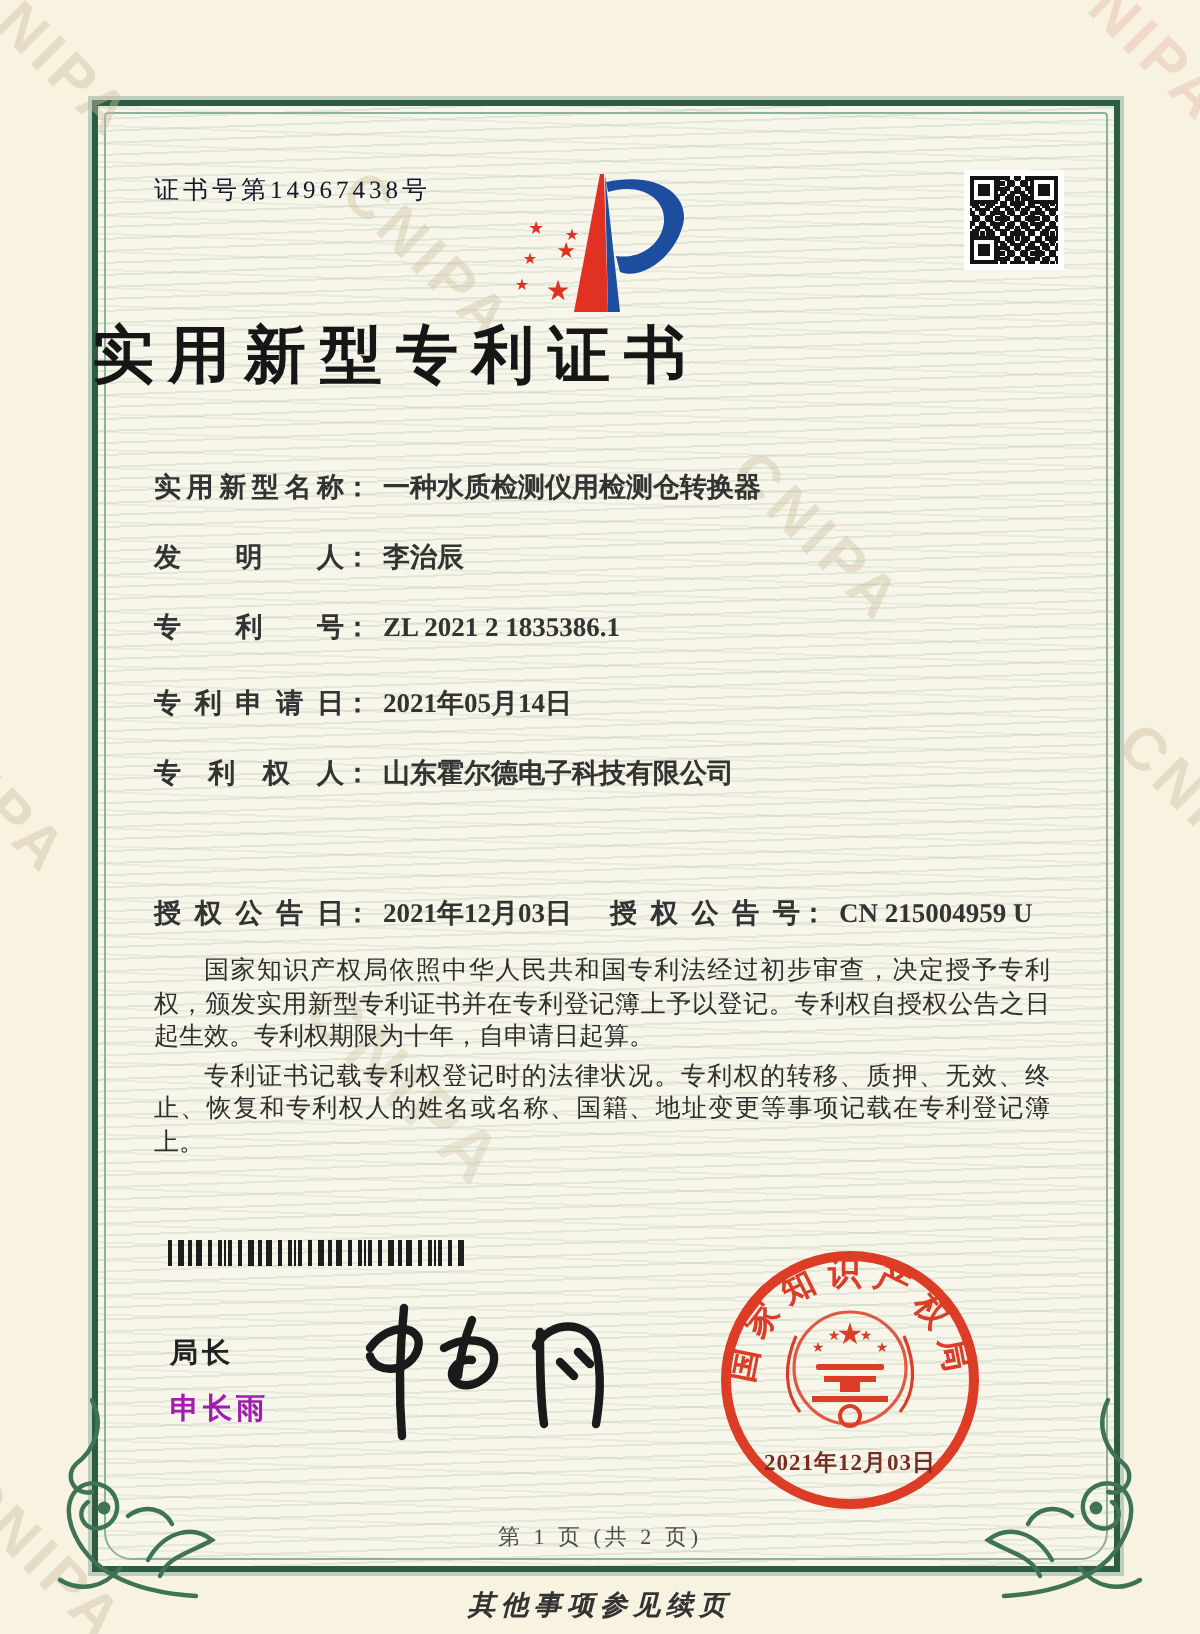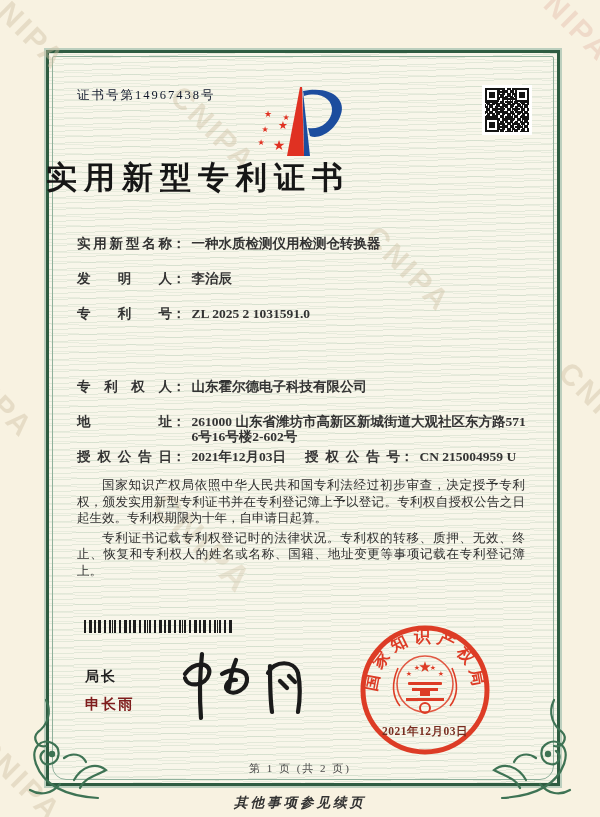--- a/index.html
+++ b/index.html
@@ -87,21 +87,21 @@
     background-image:
       repeating-linear-gradient(90deg,#1d1d1d 0 2px,transparent 2px 5px),
       repeating-linear-gradient(90deg,#1d1d1d 0 1px,transparent 1px 7px);
   }
   .officer-title{
     position:absolute;left:85px;top:668px;z-index:3;
     font:bold 14px "Liberation Sans","DejaVu Sans",sans-serif;color:#222;letter-spacing:2px;
   }
   .officer-name{
     position:absolute;left:85px;top:695px;z-index:3;
-    font:bold 14.5px "Liberation Sans","DejaVu Sans",sans-serif;color:#7f1d1d;letter-spacing:2px;
+    font:bold 14.5px "Liberation Sans","DejaVu Sans",sans-serif;color:#a21caf;letter-spacing:2px;
   }
   .signature{position:absolute;left:172px;top:648px;z-index:3;}
   .seal{position:absolute;left:354px;top:622px;z-index:5;opacity:.93;}
   .page-no{
     position:absolute;left:46px;top:761px;width:508px;z-index:3;
     text-align:center;font-size:11px;color:#4a4a4a;letter-spacing:2px;
   }
   .footer-note{
     position:absolute;left:0;top:794px;width:600px;z-index:3;
     text-align:center;font-size:13.5px;font-weight:bold;font-style:italic;
@@ -171,27 +171,27 @@
 
   <div class="title">实用新型专利证书</div>
 
   <div class="row" style="top:236px">
     <span class="fl">实用新型名称</span><span class="fc">：</span><span class="fv">一种水质检测仪用检测仓转换器</span>
   </div>
   <div class="row" style="top:271px">
     <span class="fl">发明人</span><span class="fc">：</span><span class="fv">李治辰</span>
   </div>
   <div class="row" style="top:306px">
-    <span class="fl">专利号</span><span class="fc">：</span><span class="fv">ZL 2025 2 1031591.0</span>
+    <span class="fl">专利号</span><span class="fc">：</span><span class="fv">ZL 2021 2 1835386.1</span>
+  </div>
+  <div class="row" style="top:344px">
+    <span class="fl">专利申请日</span><span class="fc">：</span><span class="fv">2021年05月14日</span>
   </div>
   <div class="row" style="top:379px">
     <span class="fl">专利权人</span><span class="fc">：</span><span class="fv">山东霍尔德电子科技有限公司</span>
-  </div>
-  <div class="row" style="top:414px">
-    <span class="fl">地址</span><span class="fc">：</span><span class="fv-block"><span>261000 山东省潍坊市高新区新城街道大观社区东方路571</span><br><span>6号16号楼2-602号</span></span>
   </div>
   <div class="row" style="top:449px">
     <span class="pair1"><span class="fl">授权公告日</span><span class="fc">：</span><span class="fv">2021年12月03日</span></span><span class="fl">授权公告号</span><span class="fc">：</span><span class="fv">CN 215004959 U</span>
   </div>
 
   <div class="paras">
     <p>国家知识产权局依照中华人民共和国专利法经过初步审查，决定授予专利权，颁发实用新型专利证书并在专利登记簿上予以登记。专利权自授权公告之日起生效。专利权期限为十年，自申请日起算。</p>
     <p>专利证书记载专利权登记时的法律状况。专利权的转移、质押、无效、终止、恢复和专利权人的姓名或名称、国籍、地址变更等事项记载在专利登记簿上。</p>
   </div>
 

